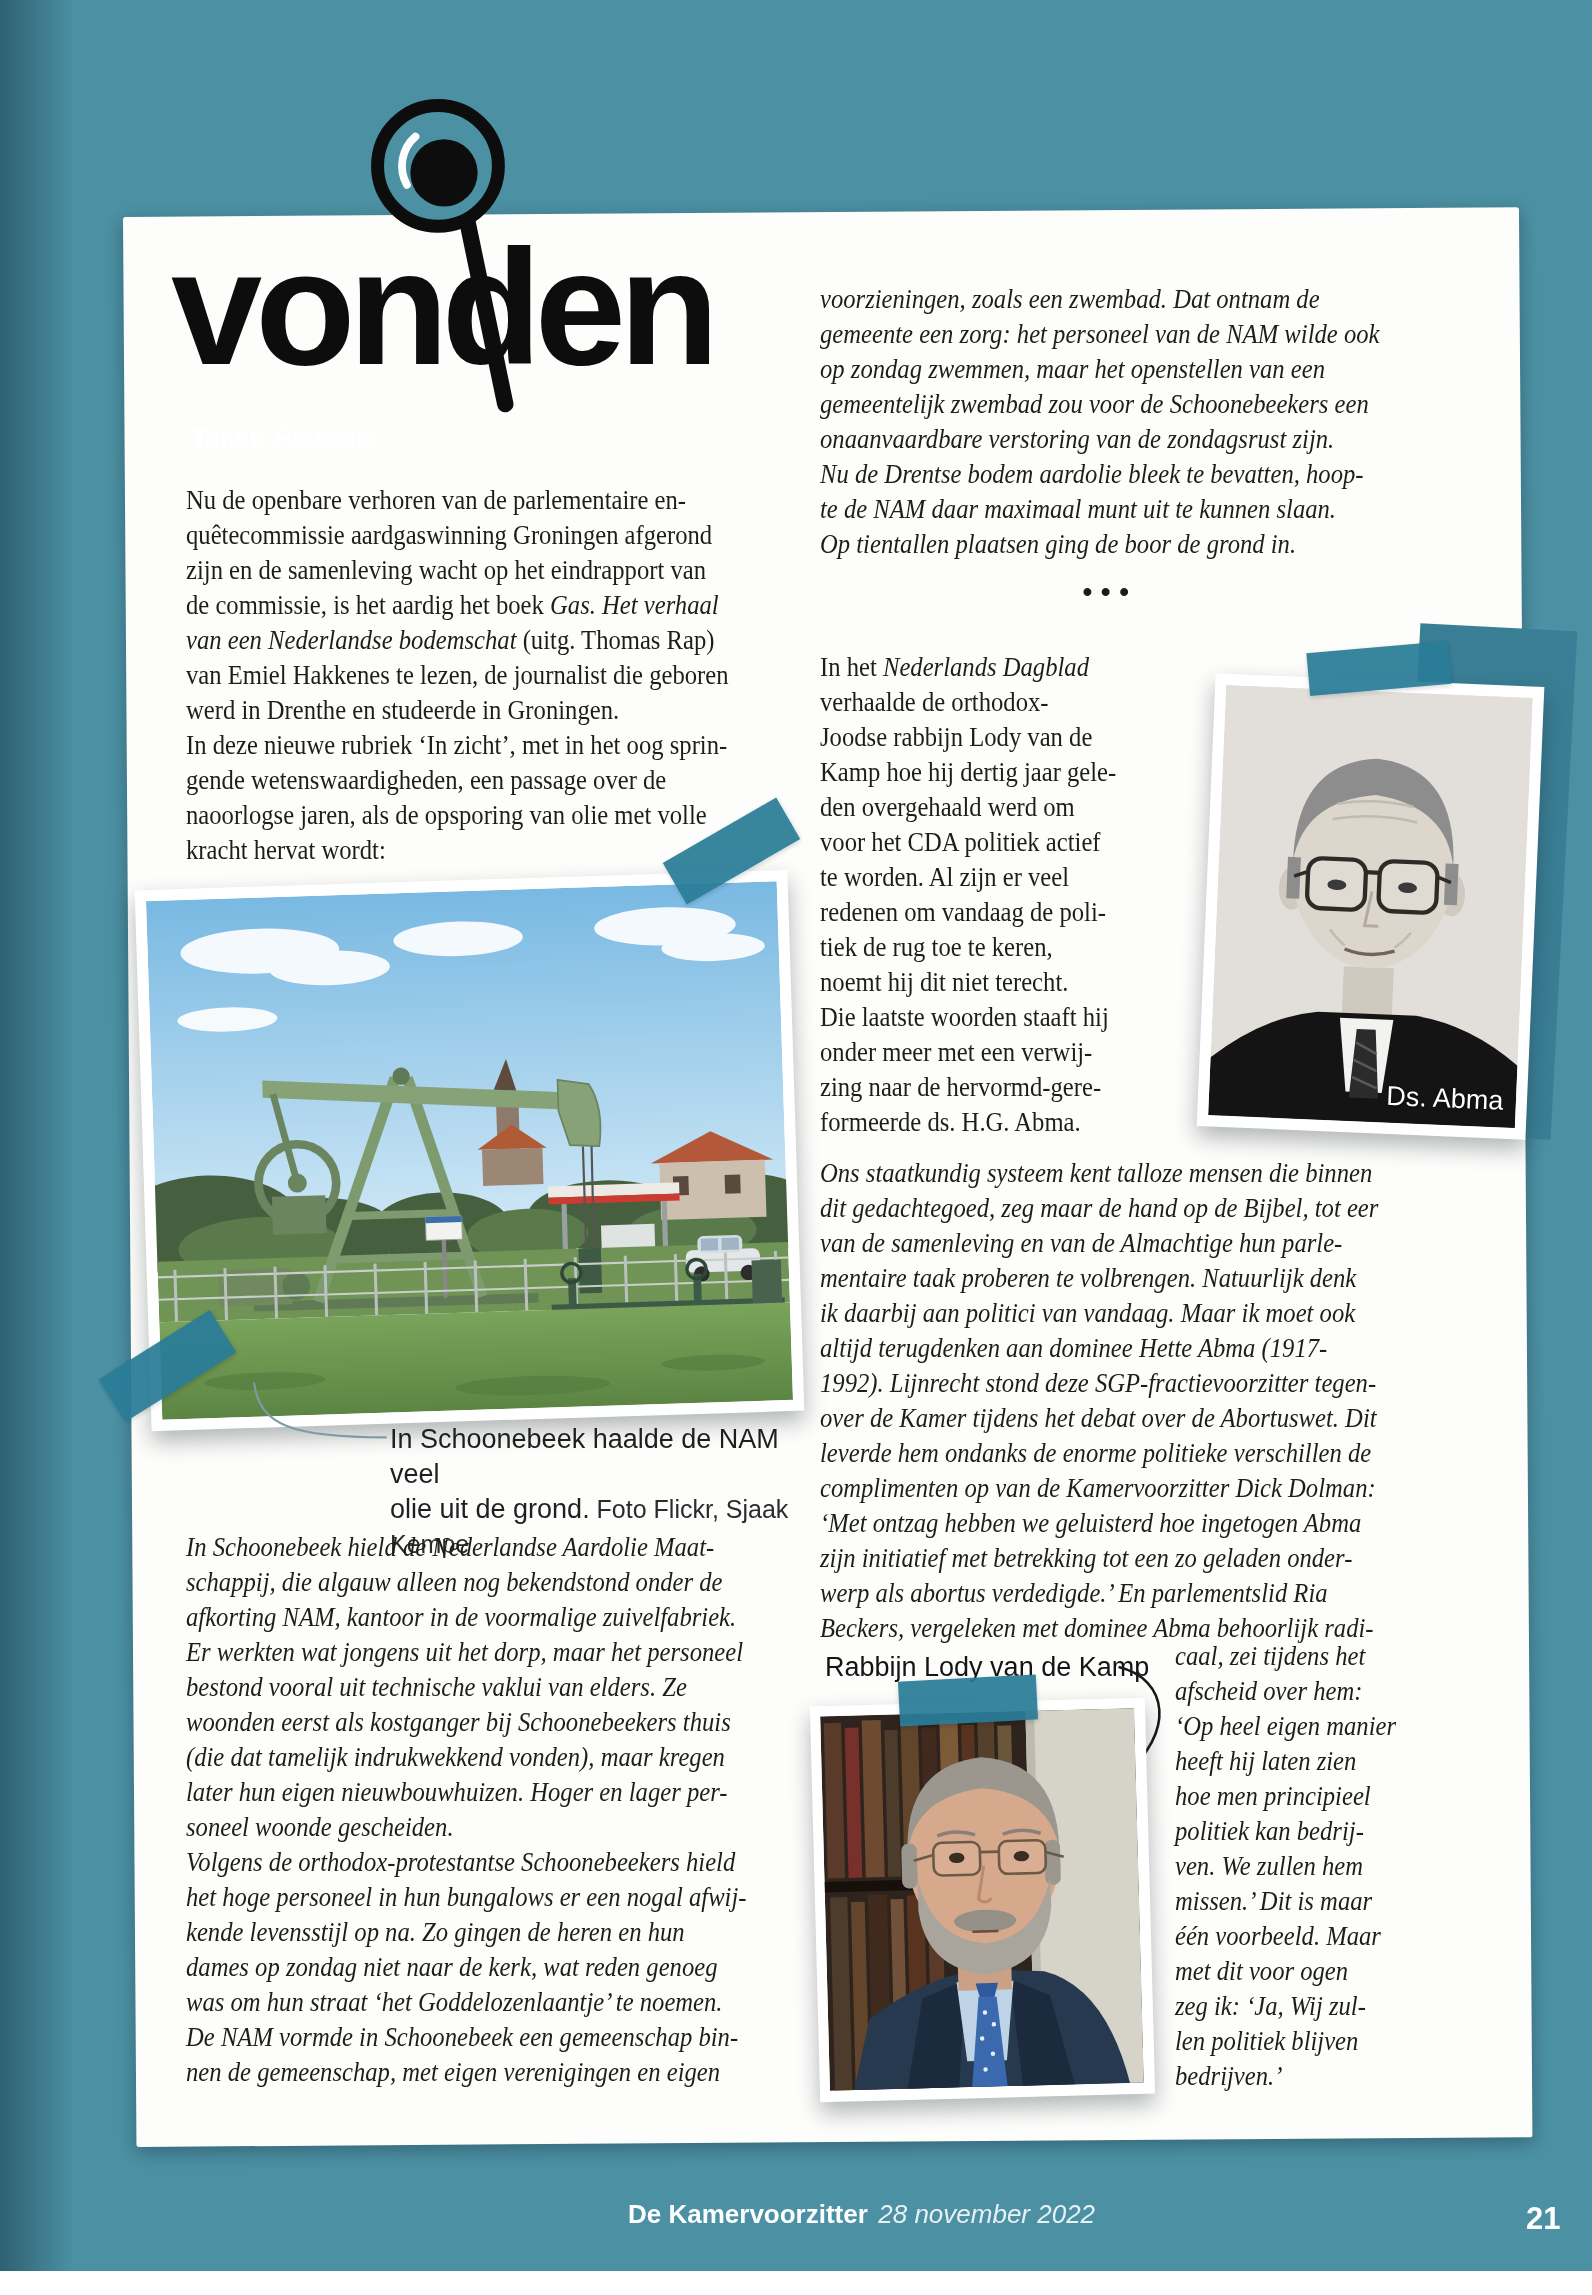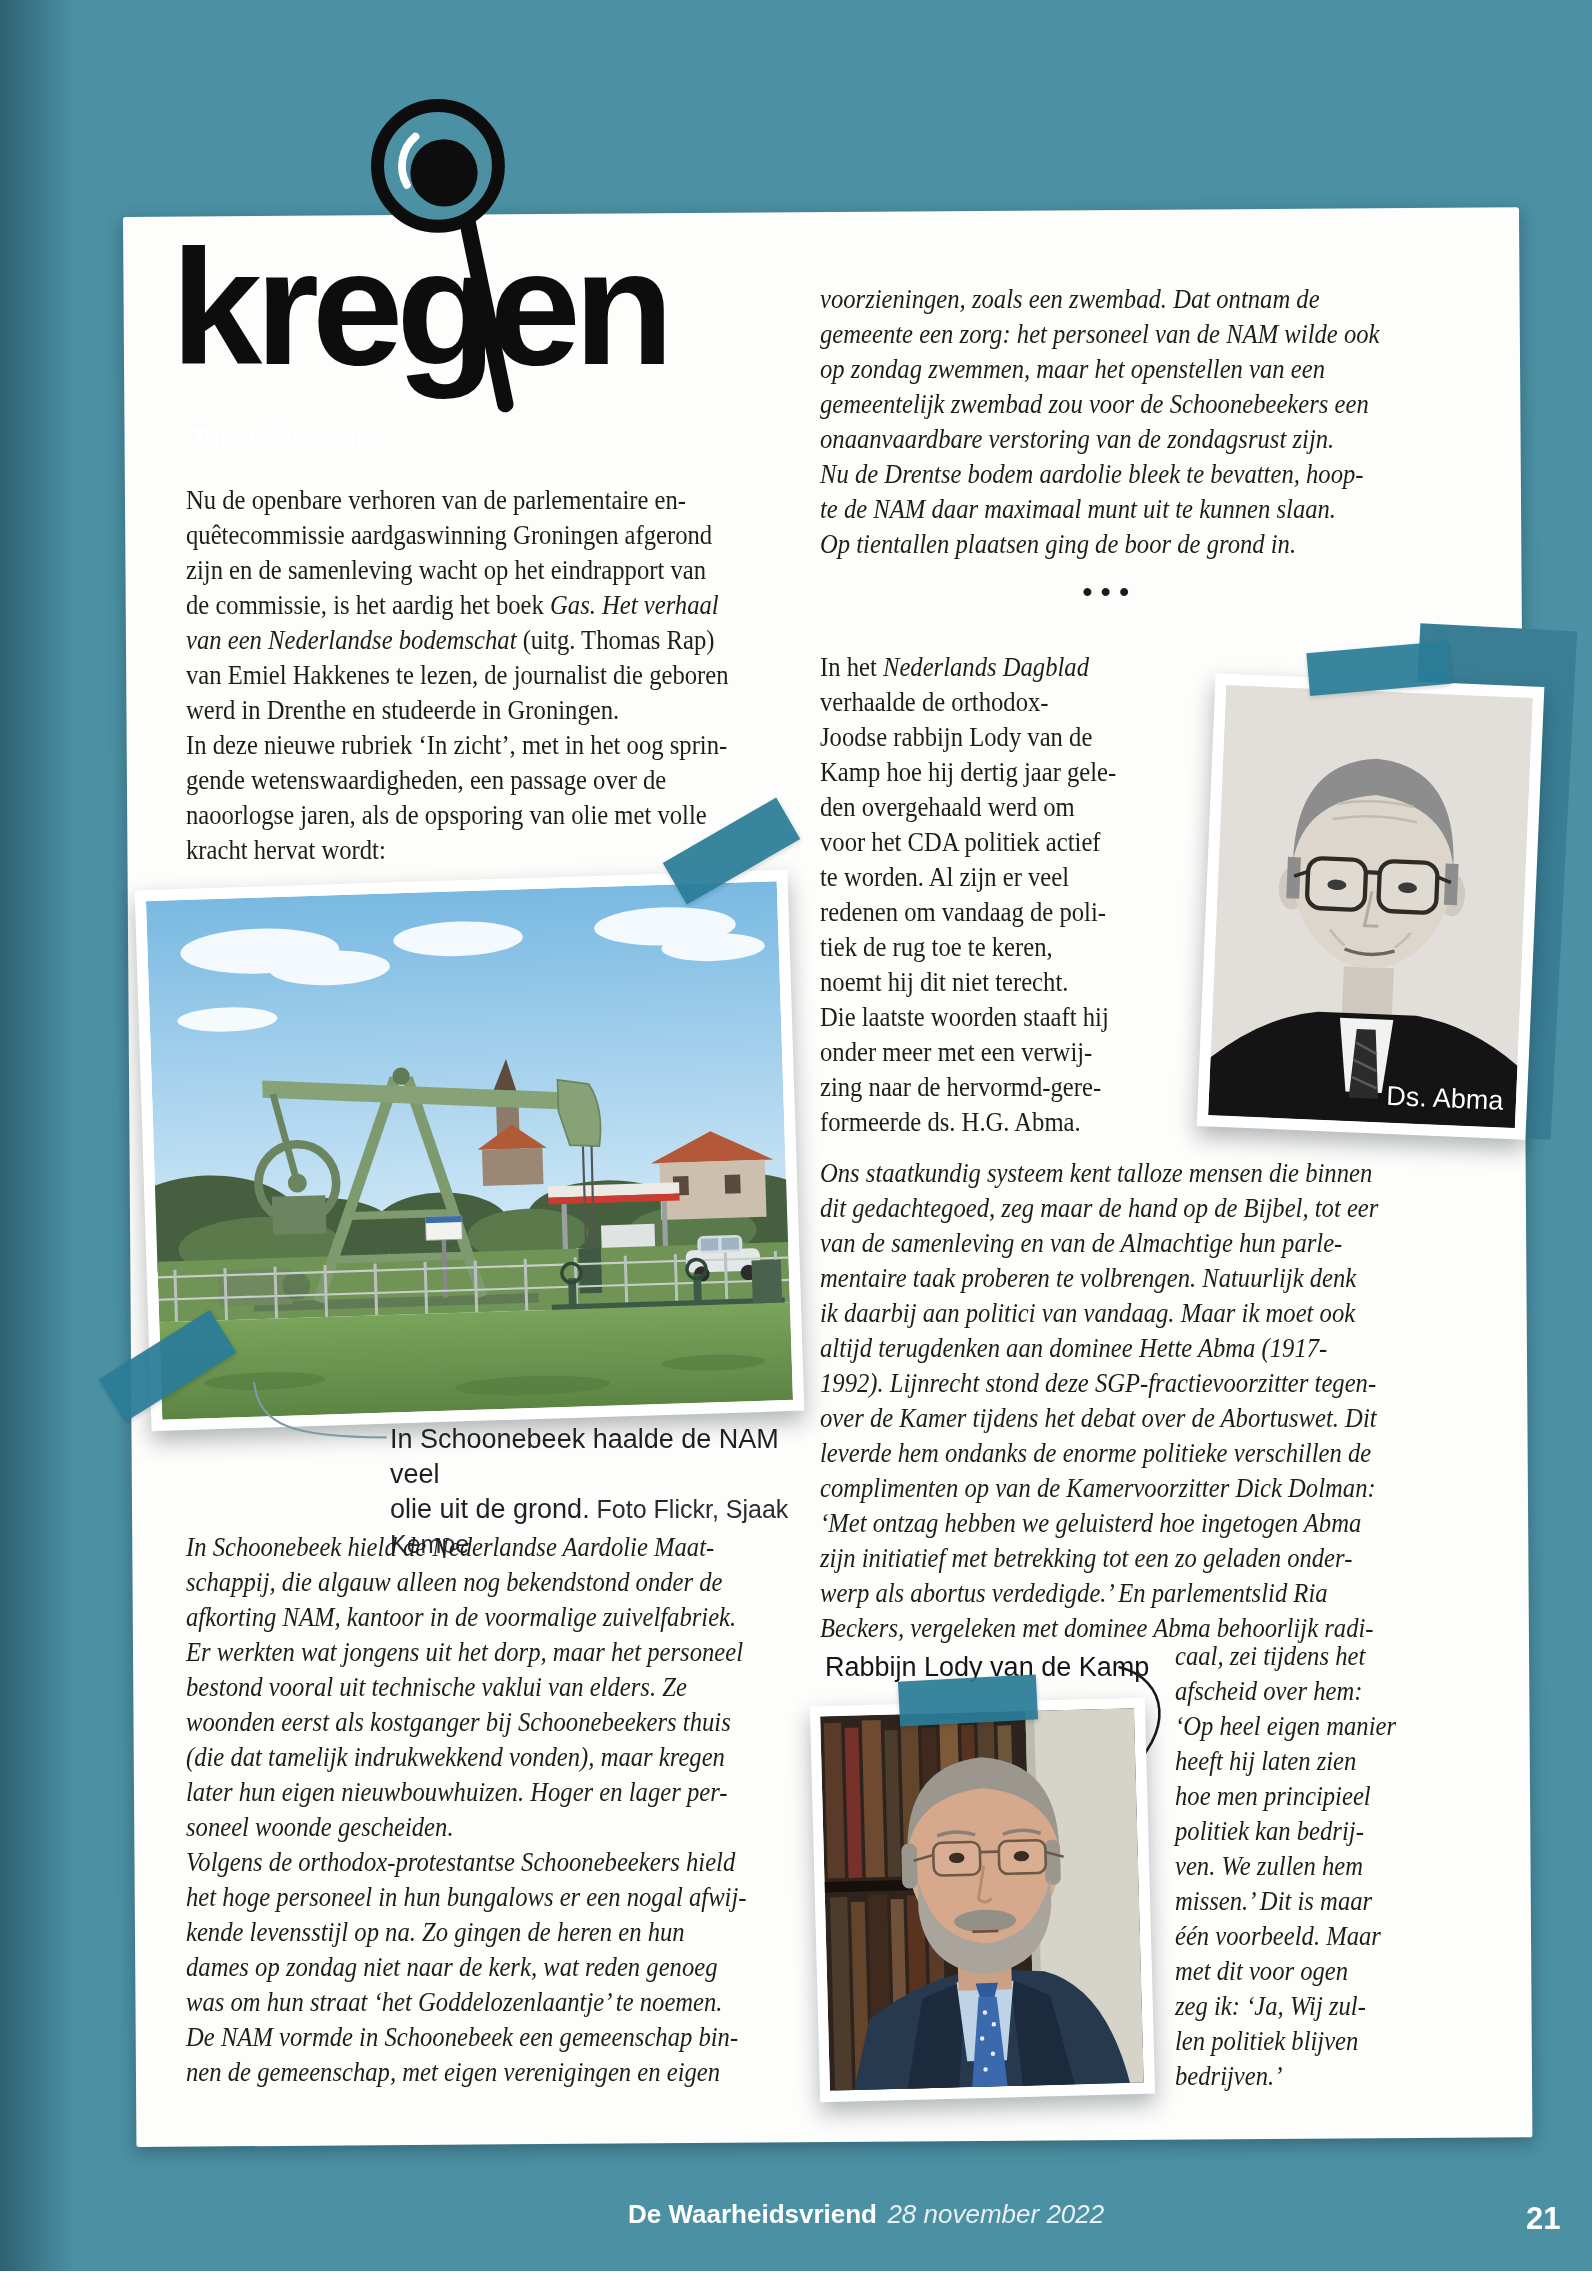--- a/index.html
+++ b/index.html
@@ -66,21 +66,21 @@
   <div id="sheet" class="abs"></div>
 
 
   <svg class="abs" style="left:362px;top:83px;width:164px;height:341px;overflow:visible" viewBox="0 0 190 395">
     <line x1="122" y1="160" x2="166" y2="372" stroke="#0d0d0d" stroke-width="19" stroke-linecap="round"></line>
     <circle cx="88" cy="96" r="70" fill="#4B90A3" stroke="#0d0d0d" stroke-width="15"></circle>
     <circle cx="95" cy="104" r="39" fill="#0d0d0d"></circle>
     <path d="M 52 118 A 45 45 0 0 1 62 62" fill="none" stroke="#ffffff" stroke-width="9" stroke-linecap="round"></path>
   </svg>
 
-  <div id="logo-zicht" class="abs">kregen</div>
+  <div id="logo-zicht" class="abs">vonden</div>
 
   <div id="byline" class="abs"><b>Tekst:</b> <span>Redactie</span></div>
 
   <div id="intro" class="abs tblock"><span>Nu de openbare verhoren van de parlementaire en-
 quêtecommissie aardgaswinning Groningen afgerond
 zijn en de samenleving wacht op het eindrapport van
 de commissie, is het aardig het boek </span><span class="it">Gas. Het verhaal
 van een Nederlandse bodemschat</span><span> (uitg. Thomas Rap)
 van Emiel Hakkenes te lezen, de journalist die geboren
 werd in Drenthe en studeerde in Groningen.
@@ -383,20 +383,20 @@
 hoe men principieel
 politiek kan bedrij-
 ven. We zullen hem
 missen.’ Dit is maar
 één voorbeeld. Maar
 met dit voor ogen
 zeg ik: ‘Ja, Wij zul-
 len politiek blijven
 bedrijven.’</div>
 
-  <div id="footer" class="abs"><span class="mag">De Waarheidsvriend</span><span class="date">28 november 2022</span></div>
+  <div id="footer" class="abs"><span class="mag">De Kamervoorzitter</span><span class="date">28 november 2022</span></div>
   <div id="page-num" class="abs">21</div>
 
   <div id="left-edge-shadow" class="abs"></div>
   <div id="bottom-white" class="abs"></div>
 
 </div>
 
 
 </body></html>

